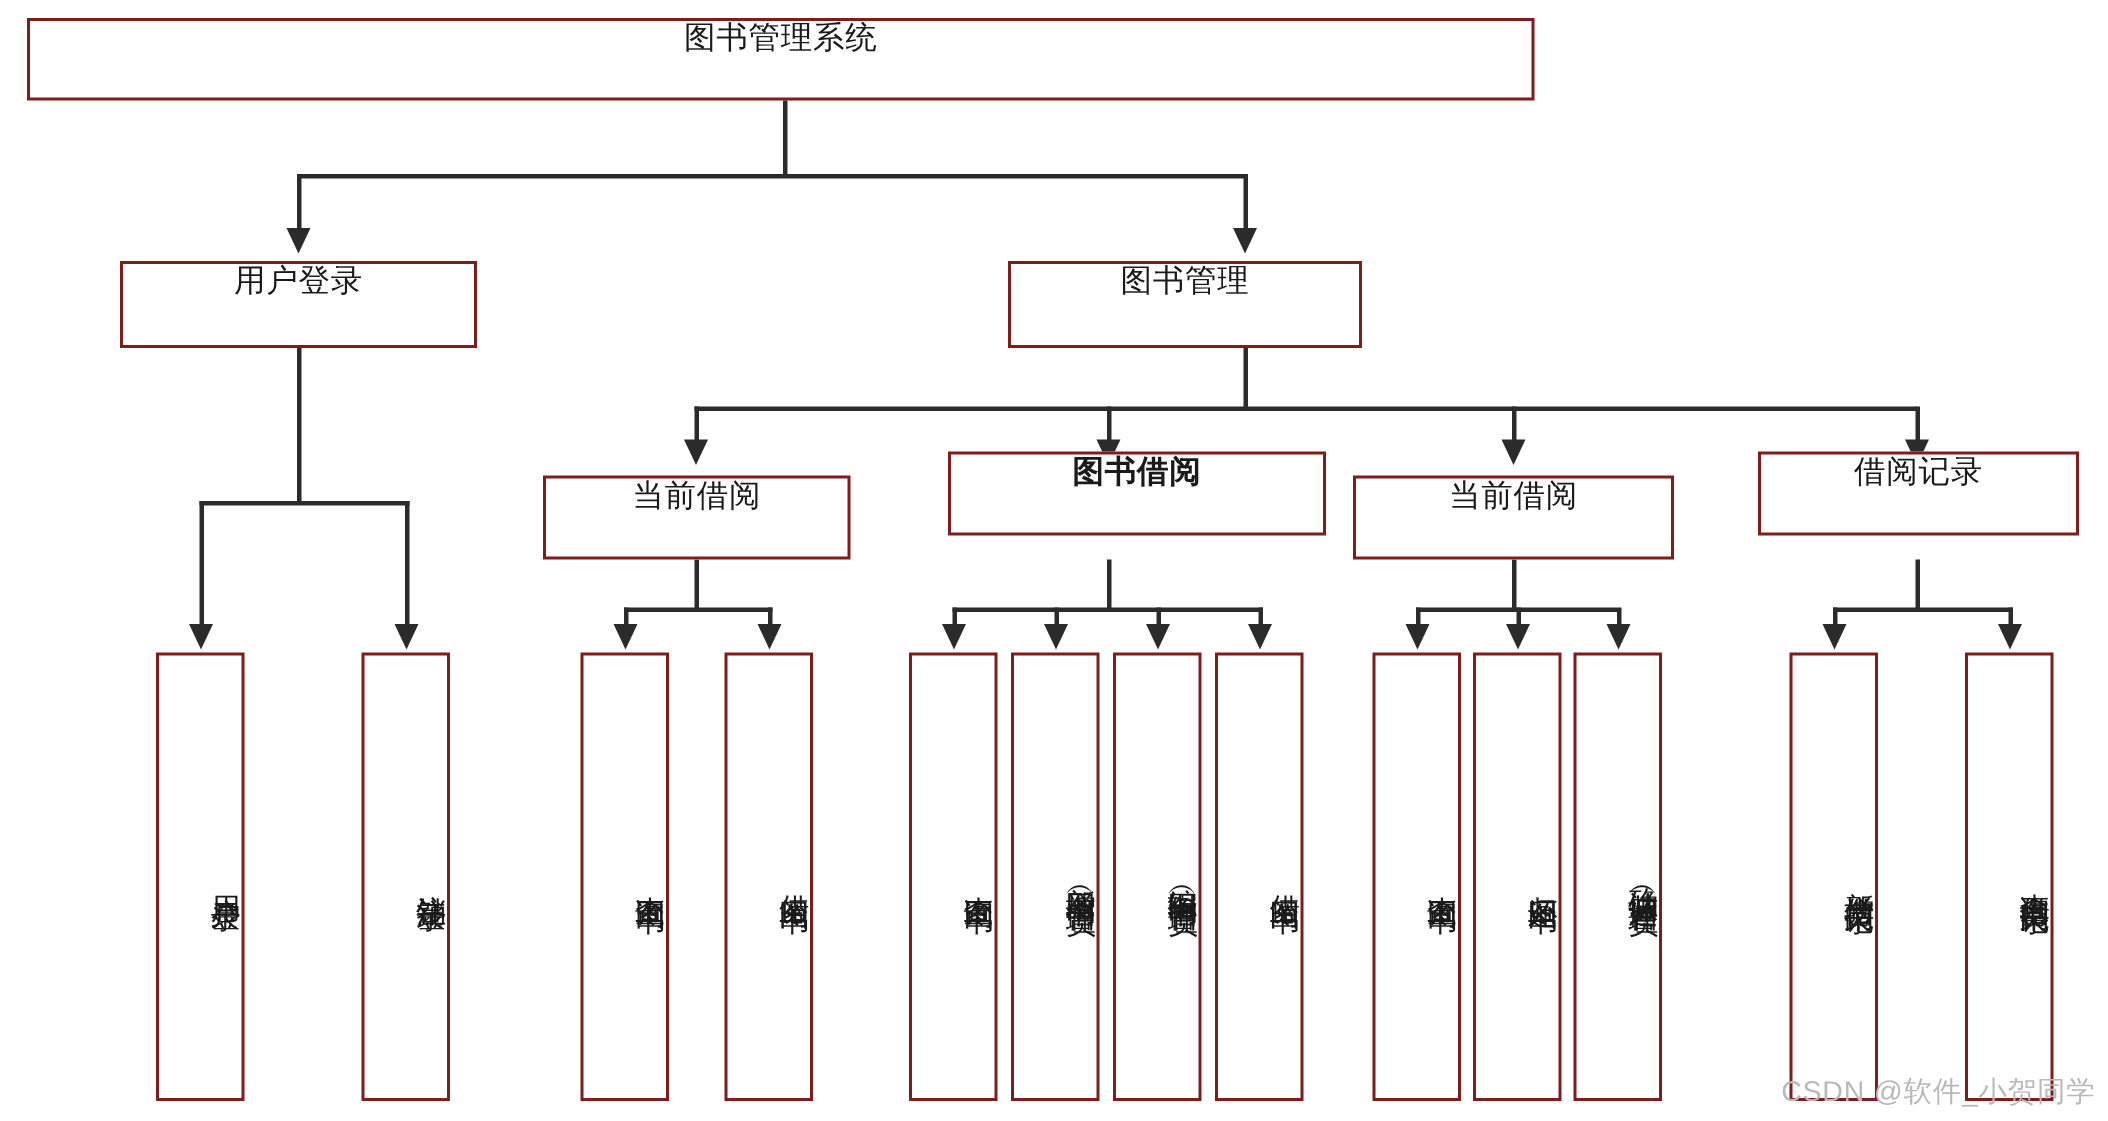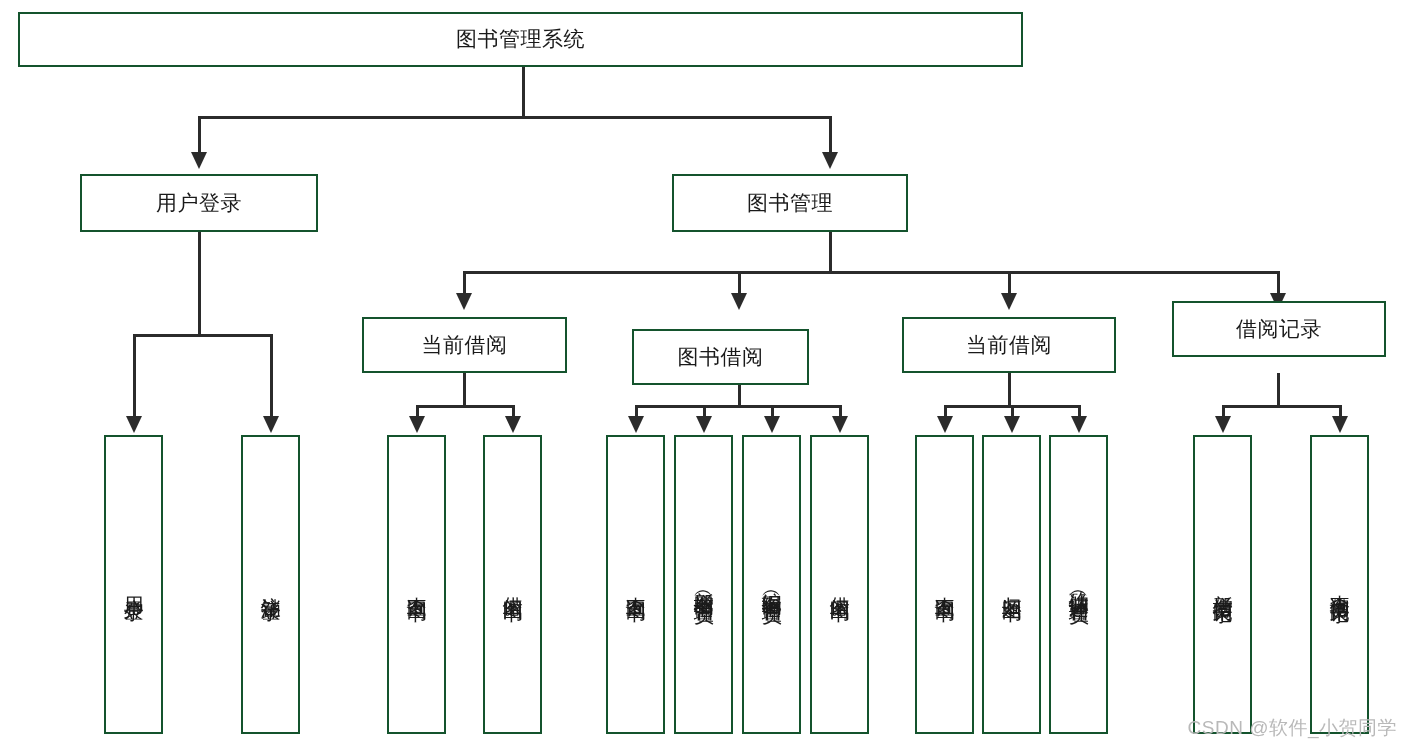--- a/index.html
+++ b/index.html
@@ -13,24 +13,23 @@
   #canvas {
     position: relative;
     width: 1405px;
     height: 747px;
     background: #ffffff;
     overflow: hidden;
   }
   .node {
     position: absolute;
     box-sizing: border-box;
-    border: 2px solid #14532d;
+    border: 2px solid #7f1d1d;
     background: #ffffff;
     display: flex;
-    align-items: center;
     justify-content: center;
     color: #1a1a1a;
     line-height: 1.18;
   }
   .node.horiz {
     font-size: 21px;
     letter-spacing: 0.5px;
   }
   .node.vert {
     writing-mode: vertical-rl;
@@ -146,21 +145,21 @@
   </div>
 
   <div class="node horiz" style="left:672px; top:174px; width:236px; height:58px;">
     <span>图书管理</span>
   </div>
 
   <div class="node horiz" style="left:362px; top:317px; width:205px; height:56px;">
     <span>当前借阅</span>
   </div>
 
-  <div class="node horiz" style="left:632px; top:329px; width:177px; height:56px;">
+  <div class="node horiz" style="left:632px; top:301px; width:252px; height:56px;font-weight:bold;">
     <span>图书借阅</span>
   </div>
 
   <div class="node horiz" style="left:902px; top:317px; width:214px; height:56px;">
     <span>当前借阅</span>
   </div>
 
   <div class="node horiz" style="left:1172px; top:301px; width:214px; height:56px;">
     <span>借阅记录</span>
   </div>

